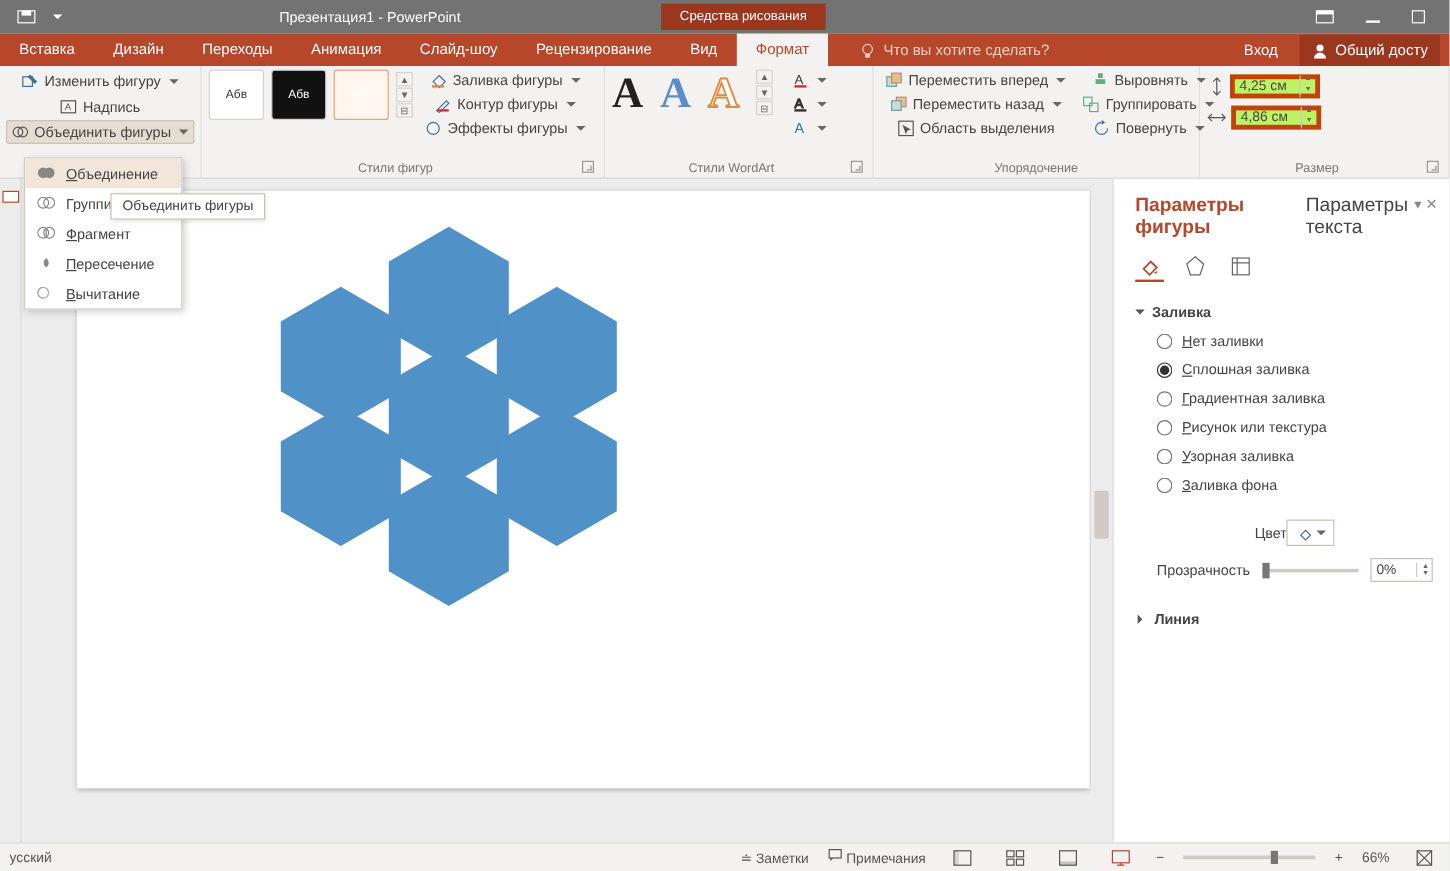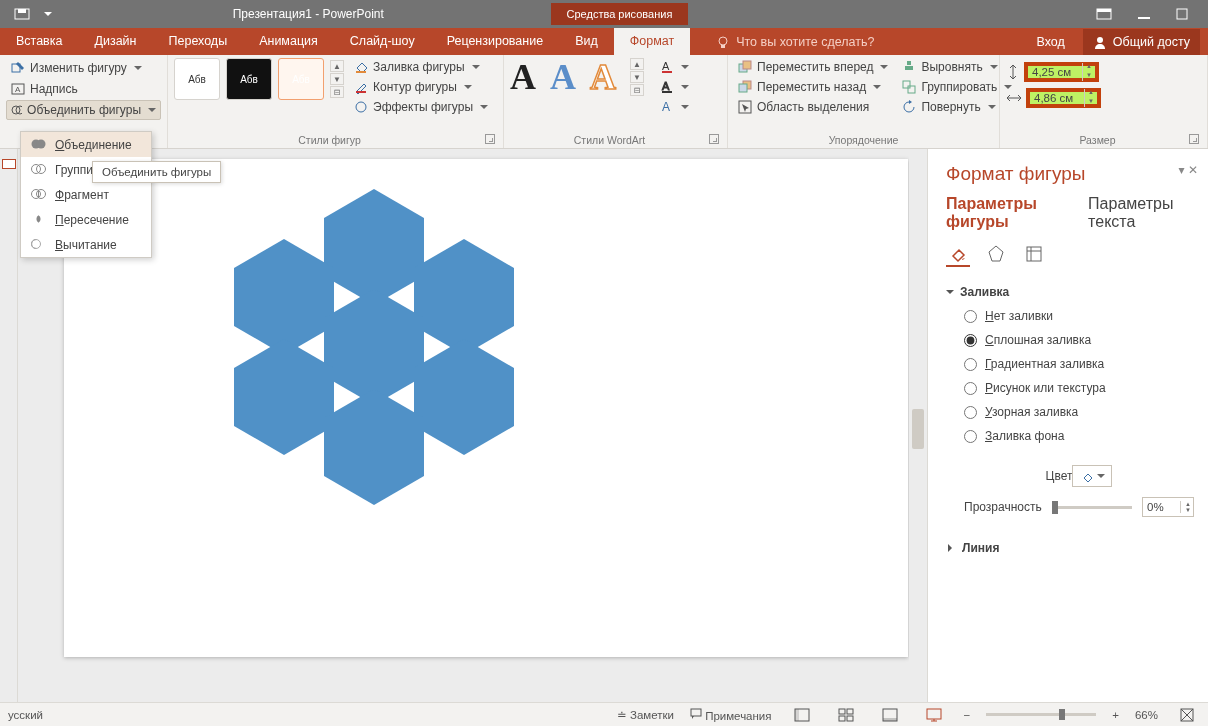--- a/index.html
+++ b/index.html
@@ -21,21 +21,21 @@
   .tabbar .right { display:flex; gap:8px; align-items:center; padding-right:8px; }
   .tabbar .share { background:#9b371e; padding:6px 10px; display:flex; align-items:center; gap:6px; }
 
   
   .ribbon { height:94px; background:#f3f2f0; border-bottom:1px solid #d6d3ce; display:flex; }
   .group { border-right:1px solid #e1ded9; display:flex; flex-direction:column; justify-content:space-between; padding:3px 6px 2px; }
   .group .label { font-size:10.5px; color:#777; text-align:center; padding-top:2px; }
   .group .body { flex:1; display:flex; align-items:flex-start; gap:6px; }
   .item { font-size:12px; display:flex; align-items:center; gap:5px; padding:2px 4px; white-space:nowrap; }
   .item .caret { border:4px solid transparent; border-top-color:#666; width:0; height:0; margin-left:2px; margin-top:3px; }
-  .stack { display:flex; flex-direction:column; gap:2px; }
+  .stack { display:flex; flex-direction:column; gap:2px;align-items:center; }
   .dlg-launch { width:10px; height:10px; border:1px solid #999; position:relative; align-self:flex-end; margin:0 2px 2px auto; }
   .dlg-launch::after{content:"";position:absolute;right:1px;bottom:1px;width:3px;height:3px;border-right:1px solid #999;border-bottom:1px solid #999;}
 
   
   .insshapes .row { display:flex; flex-direction:column; gap:1px; }
   .insshapes .row .item{ border:1px solid transparent; border-radius:2px; }
   .insshapes .row .item.open{ background:#e4ddd1; border-color:#c9c2b6; }
 
   
   .stylegal { display:flex; gap:6px; align-items:center; }
@@ -461,21 +461,20 @@
         <use href="#hx" class="hex" x="140" y="200"></use>
       </svg>
     </div>
     <div class="vscroll">
         <div class="vthumb"></div>
       </div>
   </div>
 
   <div class="fpane">
     <span class="closex">▾ ✕</span>
-    <h1>Формат фигуры</h1>
     <div class="ftabs">
       <span>Параметры фигуры</span>
       <span>Параметры текста</span>
     </div>
     <div class="icotabs">
       <span class="ic sel">
           <svg width="20" height="20">
             <path d="M5 12l6-6 5 5-6 6z" fill="none" stroke="#b7472a" stroke-width="1.5"></path>
             <path d="M14 15c1 1 2 0 2-1" fill="none" stroke="#b7472a"></path>
           </svg>

